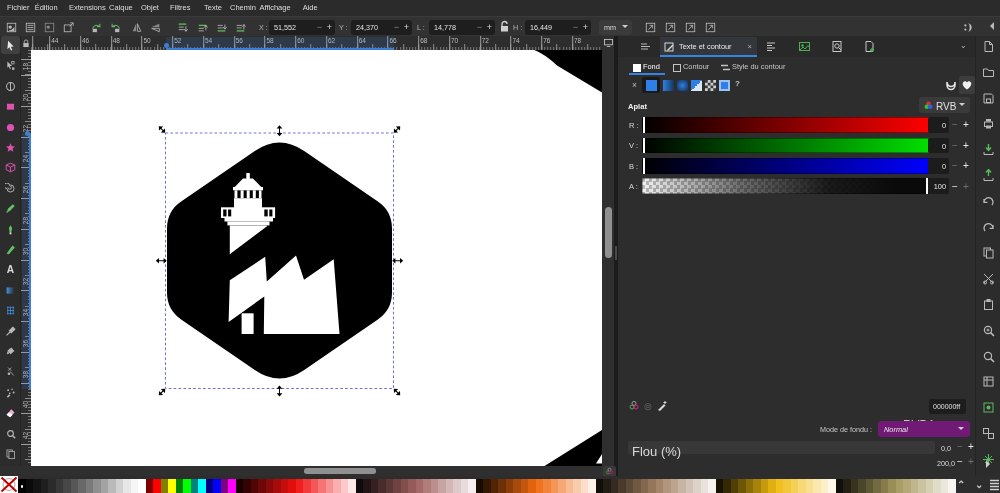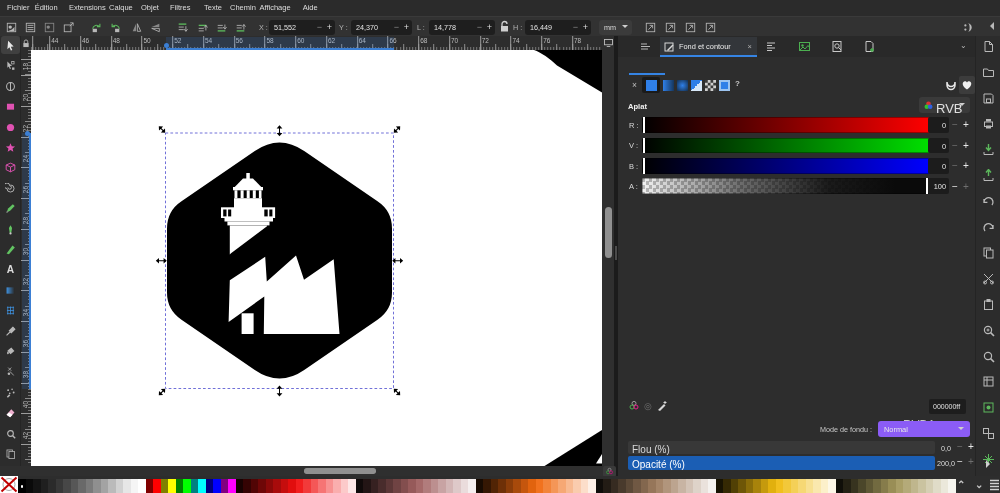--- a/index.html
+++ b/index.html
@@ -76,43 +76,43 @@
 #atab span { position:absolute; left:19px; top:5px; font-size:7.4px; color:#ececec; }
 #atab .x { position:absolute; left:auto; right:5px; top:5px; font-size:7.5px; color:#b0b0b0; }
 .pticon { position:absolute; top:4.5px; }
 #fondrow { position:absolute; left:0; top:21px; width:357px; height:19px; }
 #fondrow .it { position:absolute; top:5px; font-size:7.4px; }
 #fondul { position:absolute; left:11px; top:36.5px; width:36px; height:2px; background:#3584e4; }
 #paintrow { position:absolute; left:0; top:40px; width:357px; height:19px; }
 #aplat { position:absolute; left:10px; top:66px; font-size:7.6px; font-weight:bold; color:#f0f0f0; }
 #rvbdd { position:absolute; left:301px; top:61px; width:51px; height:16px; background:#3a3a3a;
   border-radius:3px; }
-#rvbdd span { position:absolute; left:17px; top:4px; font-size:13px; color:#e0e0e0; }
+#rvbdd span { position:absolute; left:17px; top:4px; font-size:10px; color:#e0e0e0; }
 #rvbdd b { position:absolute; right:5px; top:6px; width:0; height:0; border:3.2px solid transparent;
   border-top-color:#cfcfcf; }
 .slab { position:absolute; left:11px; font-size:7.5px; color:#d8d8d8; }
 .strack { position:absolute; left:24px; width:288px; height:15.5px; border-radius:2px; box-shadow:inset 0 0 0 1px rgba(0,0,0,0.35); }
 .shandle { position:absolute; width:2.5px; height:15.5px; background:#fff; }
 .svbox { position:absolute; left:310px; width:21px; height:15.5px; background:#1c1c1c; border-radius:2px; }
 .svbox span { position:absolute; right:3px; top:4px; font-size:7.4px; color:#e4e4e4; }
 .smi { position:absolute; left:334px; font-size:10px; }
 .spl { position:absolute; left:345px; font-size:10px; }
 #lowpanel { position:absolute; left:0; top:358px; width:357px; height:82px; }
 #rvba { position:absolute; left:285px; top:24px; font-size:12px; color:#c9c9c9; }
 #rvbabox { position:absolute; left:311px; top:5px; width:37px; height:15px; background:#1d1d1d;
   border-radius:2px; }
 #rvbabox span { position:absolute; left:4px; top:4px; font-size:7px; color:#e0e0e0; }
 #modelab { position:absolute; left:202px; top:31px; font-size:7.2px; color:#c9c9c9; }
-#modedd { position:absolute; left:260px; top:27px; width:92px; height:16px; background:#8b5cf6;
-  border-radius:3px; }
+#modedd { position:absolute; left:260px; top:27px; width:92px; height:16px; background:#701a75;
+  border-radius:3px;font-style:italic; }
 #modedd span { position:absolute; left:6px; top:4px; font-size:7.4px; color:#e8e8e8; }
 #modedd b { position:absolute; right:6px; top:6px; width:0; height:0; border:3.2px solid transparent;
   border-top-color:#cfcfcf; }
 .pbar { position:absolute; left:10px; width:307px; height:13.5px; border-radius:2px; }
-.pbar span { position:absolute; left:4px; top:3px; font-size:10px; }
+.pbar span { position:absolute; left:4px; top:3px; font-size:13px; }
 .pval { position:absolute; font-size:7.2px; color:#dcdcdc; }
 .pmi { position:absolute; left:339px; font-size:10px; }
 .ppl { position:absolute; left:350px; font-size:10px; }
 #rightbar { position:absolute; left:975px; top:36px; width:25px; height:440px; background:#2c2c2c;
   border-left:1px solid #242424; }
 .ric { position:absolute; left:6px; }
 #rbarrow { position:absolute; left:986px; top:460px; width:0; height:0; border:4px solid transparent;
   border-left-color:#cfcfcf; }
 </style></head>
 <body>
@@ -423,41 +423,55 @@
 <div id="panel">
   <div id="ptabs">
     <svg class="pticon" style="left:22px" width="11" height="11" viewBox="0 0 11 11">
       <path d="M1,3 h6 M1,5.5 h9 M1,8 h7" stroke="#b8b8b8"></path>
       </svg>
     <div id="atab">
       <svg style="position:absolute;left:4px;top:4.5px" width="11" height="11" viewBox="0 0 11 11">
         <rect x="1" y="1" width="8" height="8" fill="none" stroke="#d8d8d8"></rect>
         <path d="M3,8 L8.5,2.5 l1,1 L4,9 Z" fill="#d8d8d8"></path>
         </svg>
-      <span>Fond et contour</span>
+      <span>Texte et contour</span>
         <span class="x">×</span>
     </div>
     <svg class="pticon" style="left:148px" width="11" height="11" viewBox="0 0 11 11">
       <path d="M1,2 h8 M1,4.5 h5 M1,7 h8 M1,9.5 h5" stroke="#c8c8c8"></path>
       </svg>
     <svg class="pticon" style="left:181px" width="11" height="11" viewBox="0 0 11 11">
       <rect x="0.5" y="1.5" width="10" height="8" fill="none" stroke="#4caf50"></rect>
       <circle cx="3.5" cy="4.5" r="1.2" fill="#4caf50"></circle>
         <path d="M1,9 l3,-3 2,2 3,-3.5 1.5,2" fill="none" stroke="#4caf50"></path>
       </svg>
     <svg class="pticon" style="left:214px" width="11" height="11" viewBox="0 0 11 11">
       <rect x="1" y="0.5" width="8" height="10" fill="none" stroke="#c8c8c8"></rect>
       <circle cx="5" cy="5" r="2.2" fill="none" stroke="#c8c8c8"></circle>
         <path d="M6.5,6.5 l2.5,2.5" stroke="#c8c8c8"></path>
       </svg>
     <svg class="pticon" style="left:246px" width="11" height="11" viewBox="0 0 11 11">
       <path d="M2,0.5 h5 l2,2 v8 h-7 Z" fill="none" stroke="#c8c8c8"></path>
       <path d="M8,7 v4 m-2,-2 h4" stroke="#4caf50" stroke-width="1.4"></path>
       </svg>
     <span style="position:absolute;left:342px;top:5px;color:#b8b8b8;font-size:8px">⌄</span>
+  </div>
+  <div id="fondrow">
+    <svg style="position:absolute;left:15px;top:6.5px" width="8" height="8" viewBox="0 0 8 8">
+        <rect width="8" height="8" fill="#fff"></rect>
+      </svg>
+    <span class="it" style="left:25px;color:#fff">Fond</span>
+    <svg style="position:absolute;left:55px;top:6.5px" width="8" height="8" viewBox="0 0 8 8">
+        <rect x="0.5" y="0.5" width="7" height="7" fill="none" stroke="#c4c4c4"></rect>
+      </svg>
+    <span class="it" style="left:65px;color:#c9c9c9">Contour</span>
+    <svg style="position:absolute;left:103px;top:6px" width="9" height="9" viewBox="0 0 9 9">
+      <path d="M0,2.5 h7 M2,6.5 h7" stroke="#c4c4c4" stroke-width="1.5"></path>
+      </svg>
+    <span class="it" style="left:114px;color:#c9c9c9">Style du contour</span>
   </div>
   <div id="fondul"></div>
   <div id="paintrow">
     <span style="position:absolute;left:14px;top:4px;color:#c0c0c0;font-size:8.5px">×</span>
     <div style="position:absolute;left:24px;top:1px;width:18px;height:16px;background:#1a1a1a;border-radius:2px"></div>
     <div style="position:absolute;left:27.5px;top:3.5px;width:11px;height:11px;background:#2f7fe8"></div>
     <div style="position:absolute;left:45px;top:3.5px;width:11px;height:11px;background:linear-gradient(to right,#2f7fe8,#16365c)"></div>
     <div style="position:absolute;left:59px;top:3.5px;width:11px;height:11px;background:radial-gradient(circle at 50% 50%,#2f7fe8 0%,#16365c 90%)"></div>
     <div style="position:absolute;left:73px;top:3.5px;width:11px;height:11px;background:linear-gradient(135deg,#2f7fe8 50%,#d8e8f8 50%)"></div>
     <div style="position:absolute;left:87px;top:3.5px;width:11px;height:11px;background:repeating-conic-gradient(#cfcfcf 0% 25%,#3a3a3a 0% 50%) 0 0/5.5px 5.5px"></div>
@@ -532,23 +546,20 @@
     <div id="modedd">
         <span>Normal</span>
         <b></b>
       </div>
     <div class="pbar" style="top:46.5px;background:#383838">
         <span style="color:#d8d8d8">Flou (%)</span>
       </div>
     <span class="pval" style="left:323px;top:49.5px">0,0</span>
     <span class="pmi" style="top:46.5px;color:#6f6f6f">−</span>
     <span class="ppl" style="top:46.5px;color:#e8e8e8">+</span>
-    <div class="pbar" style="top:62px;background:#1b5eb4">
-        <span style="color:#fff">Opacité (%)</span>
-      </div>
     <span class="pval" style="left:319px;top:64.5px">200,0</span>
     <span class="pmi" style="top:62px;color:#e8e8e8">−</span>
     <span class="ppl" style="top:62px;color:#6f6f6f">+</span>
   </div>
 </div>
 <div id="rightbar">
     <svg class="ric" style="top:4px" width="13" height="13" viewBox="0 0 13 13">
       <path d="M3,1.5 h4.5 l3,3 V11.5 h-7.5 Z" fill="none" stroke="#b9b9b9"></path>
       <path d="M7.5,1.5 v3 h3" fill="none" stroke="#b9b9b9"></path>
     </svg>

